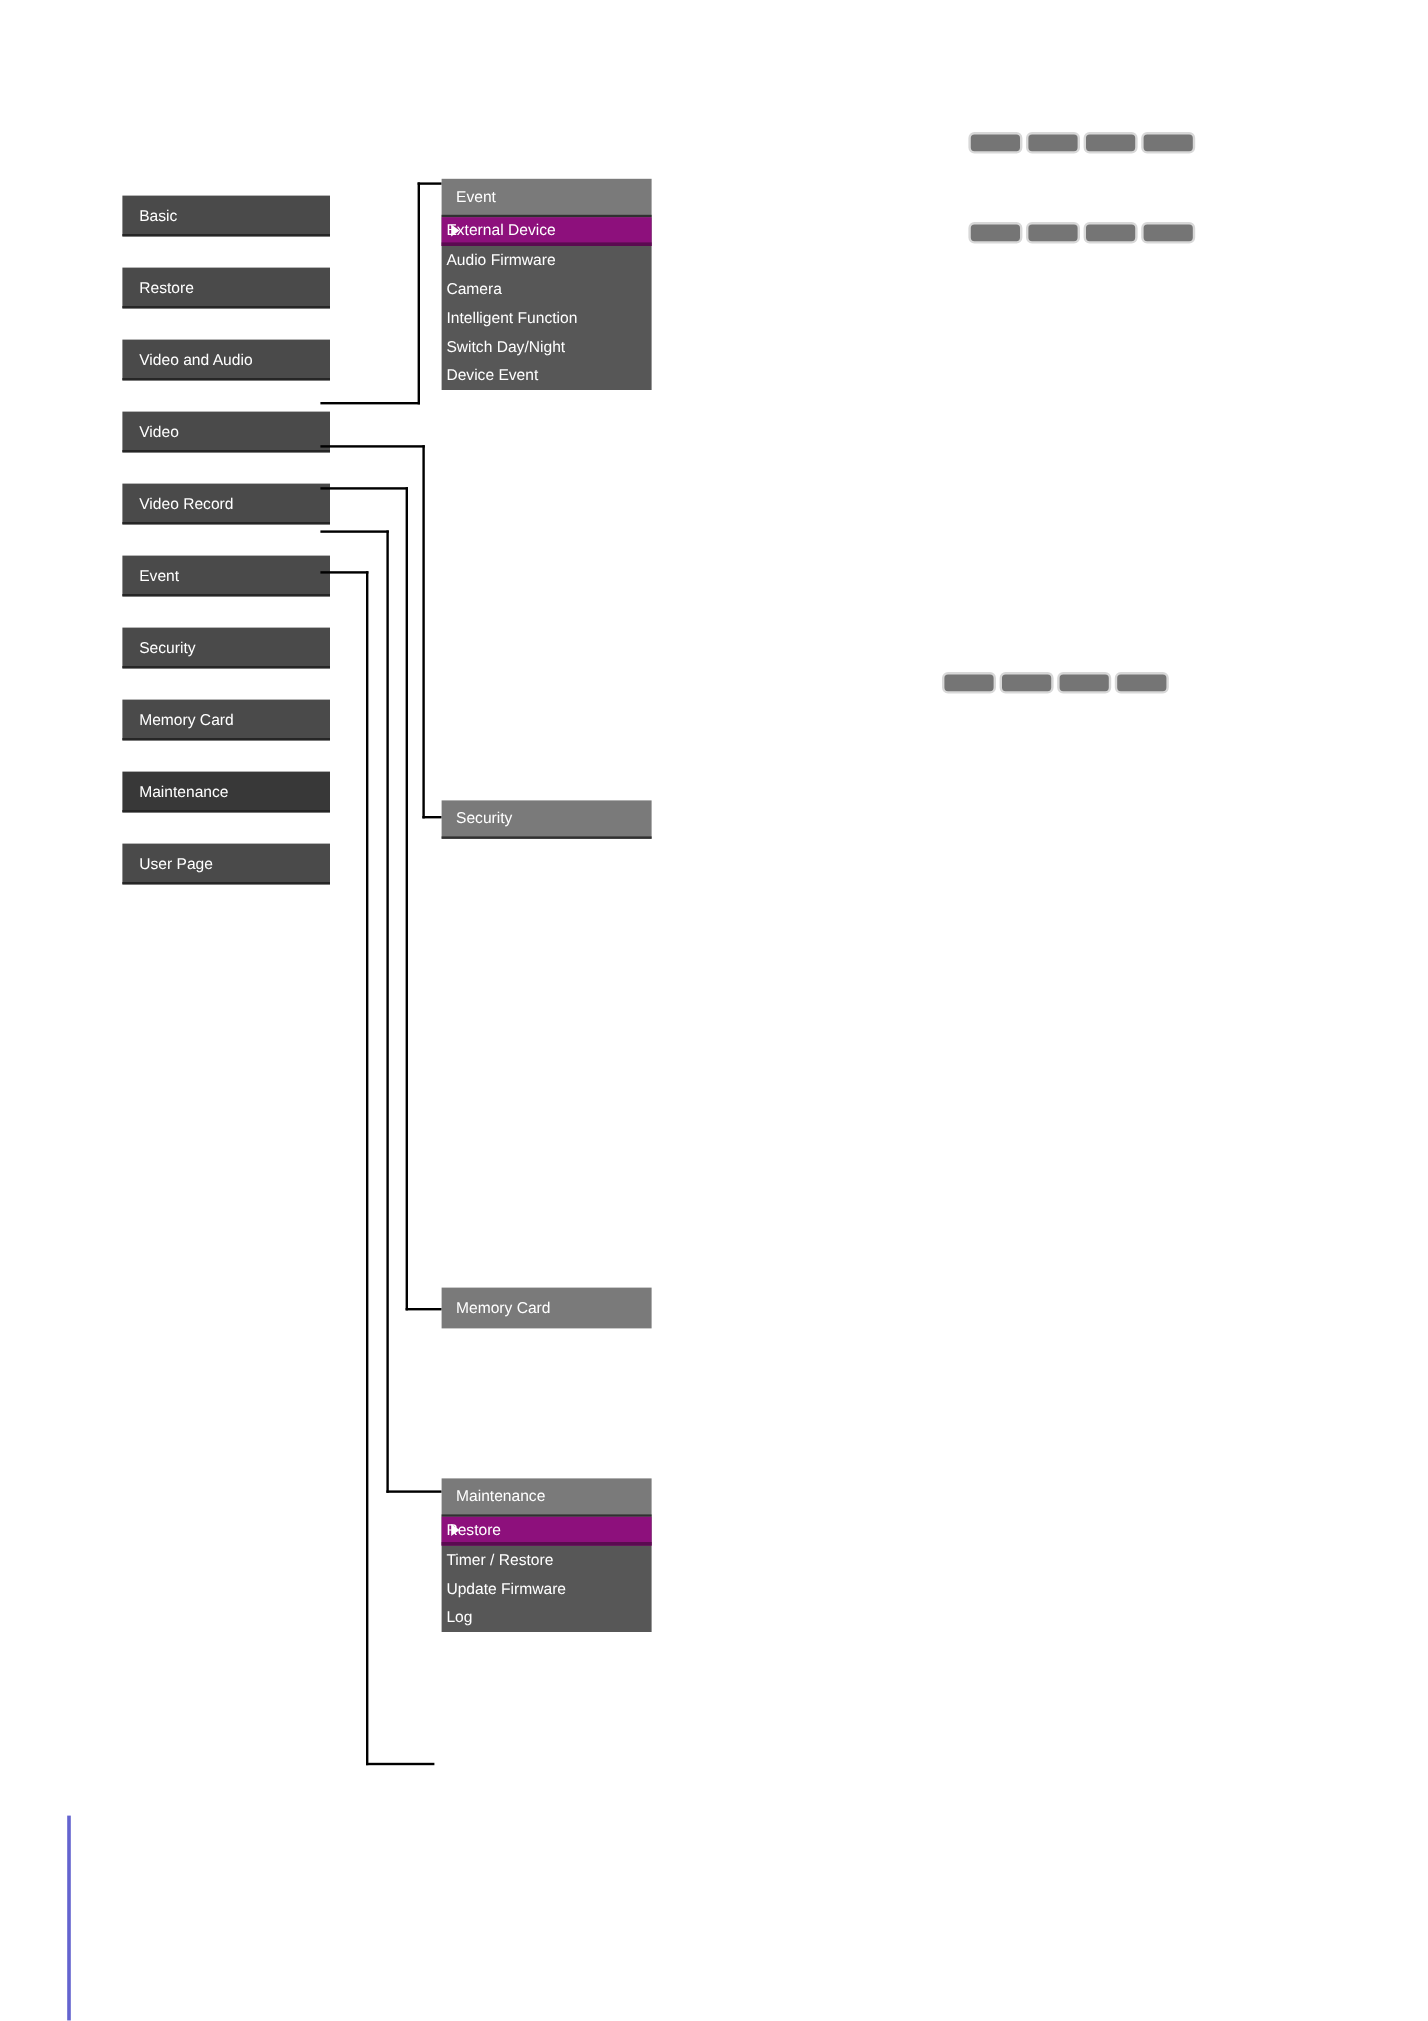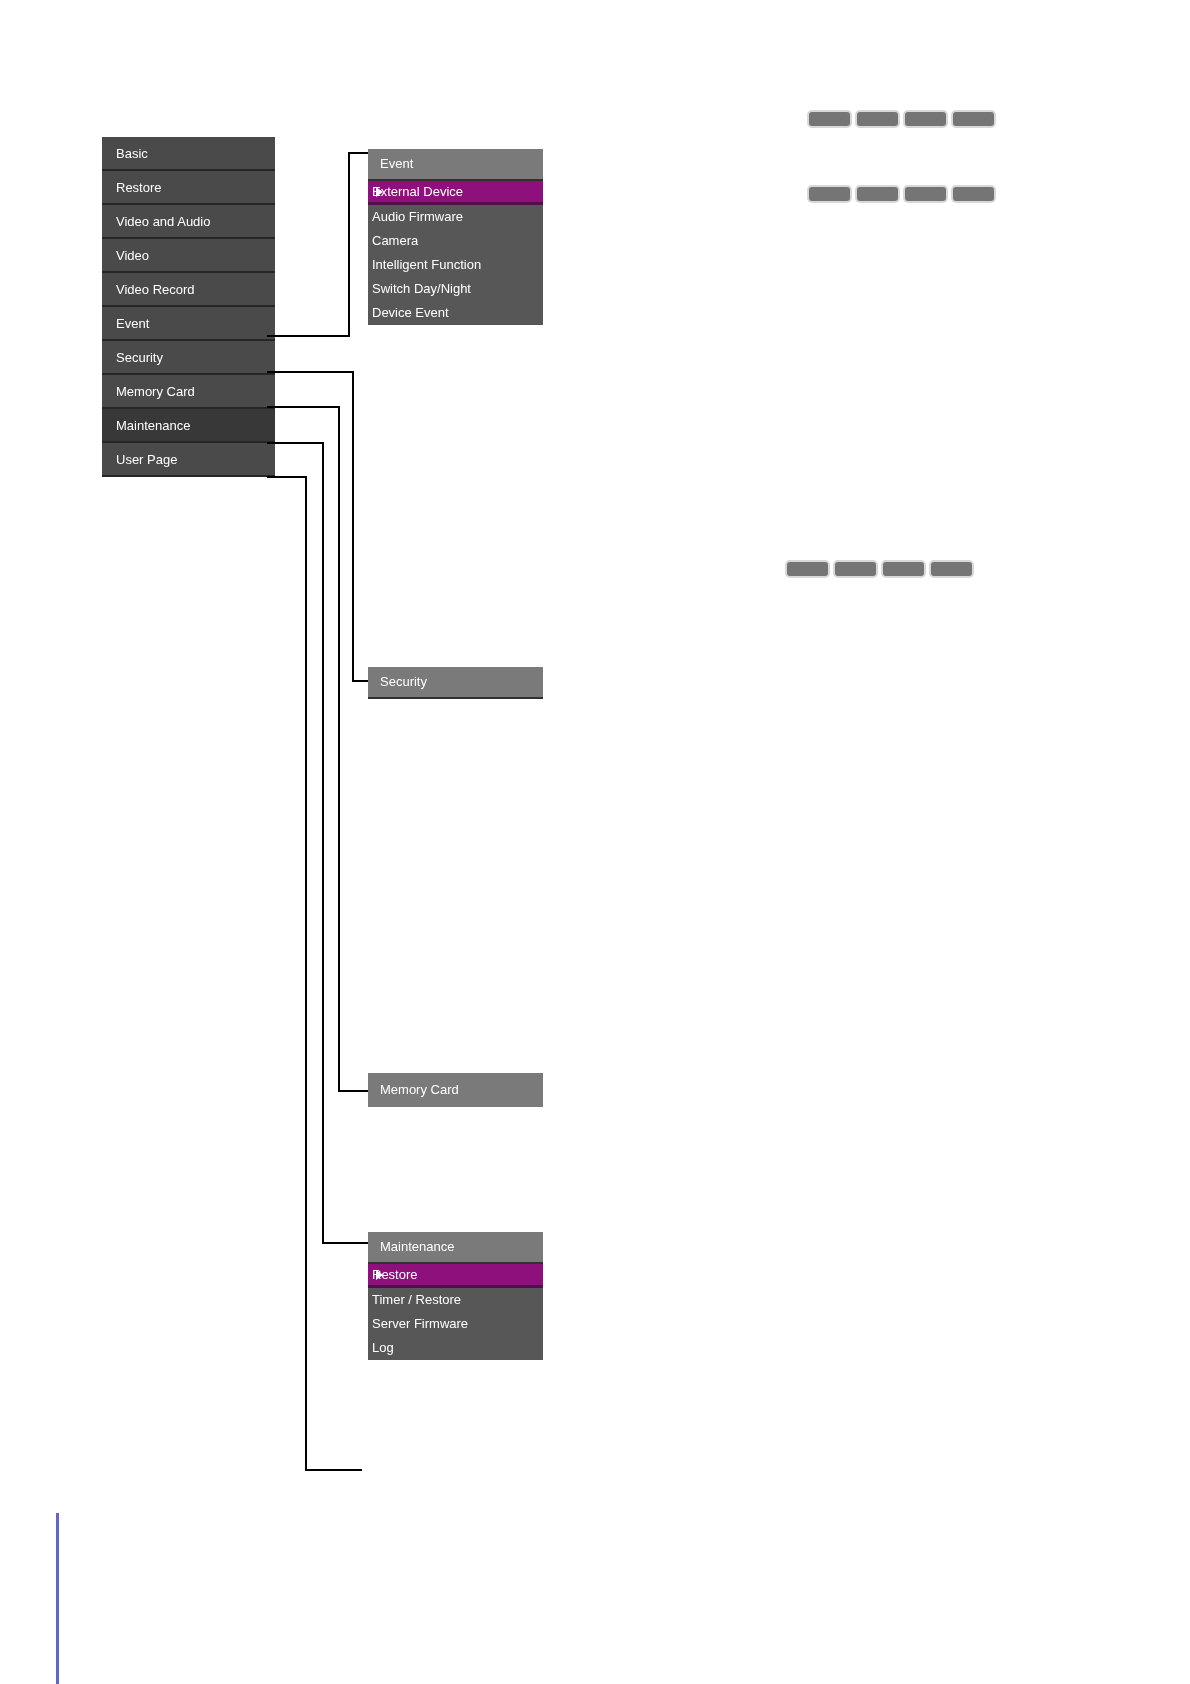--- a/index.html
+++ b/index.html
@@ -6,21 +6,21 @@
   .page {
     position:relative; width:1190px; height:1684px; background:#ffffff;
     font-family:"Liberation Sans", sans-serif; overflow:hidden;
   }
 
   
   .left-menu { position:absolute; left:102px; top:137px; width:173px; }
   .menu-item {
     height:34px; line-height:34px; border-bottom:2px solid #262626;
     background:#4a4a4a; color:#ffffff; font-size:13px; padding-left:14px;
-    box-sizing:border-box; cursor:default;
+    box-sizing:border-box; cursor:default;margin-top:26px;
   }
   .menu-item.dark { background:#383838; }
 
   
   .btn-row { position:absolute; display:flex; gap:3px; }
   .gbtn {
     width:45px; height:18px; box-sizing:border-box;
     background:#757575; border:2px solid #d8d8d8; border-radius:5px;
   }
 
@@ -149,21 +149,21 @@
     <div class="submenu-header">Maintenance</div>
     <div class="submenu-body">
       <div class="submenu-item selected">
         <span class="arrow"></span>
         <span>Restore</span>
       </div>
       <div class="submenu-item">
         <span>Timer / Restore</span>
       </div>
       <div class="submenu-item">
-        <span>Server Firmware</span>
+        <span>Update Firmware</span>
       </div>
       <div class="submenu-item">
         <span>Log</span>
       </div>
     </div>
   </div>
 
   <div class="edge-bar"></div>
 
 </div>

